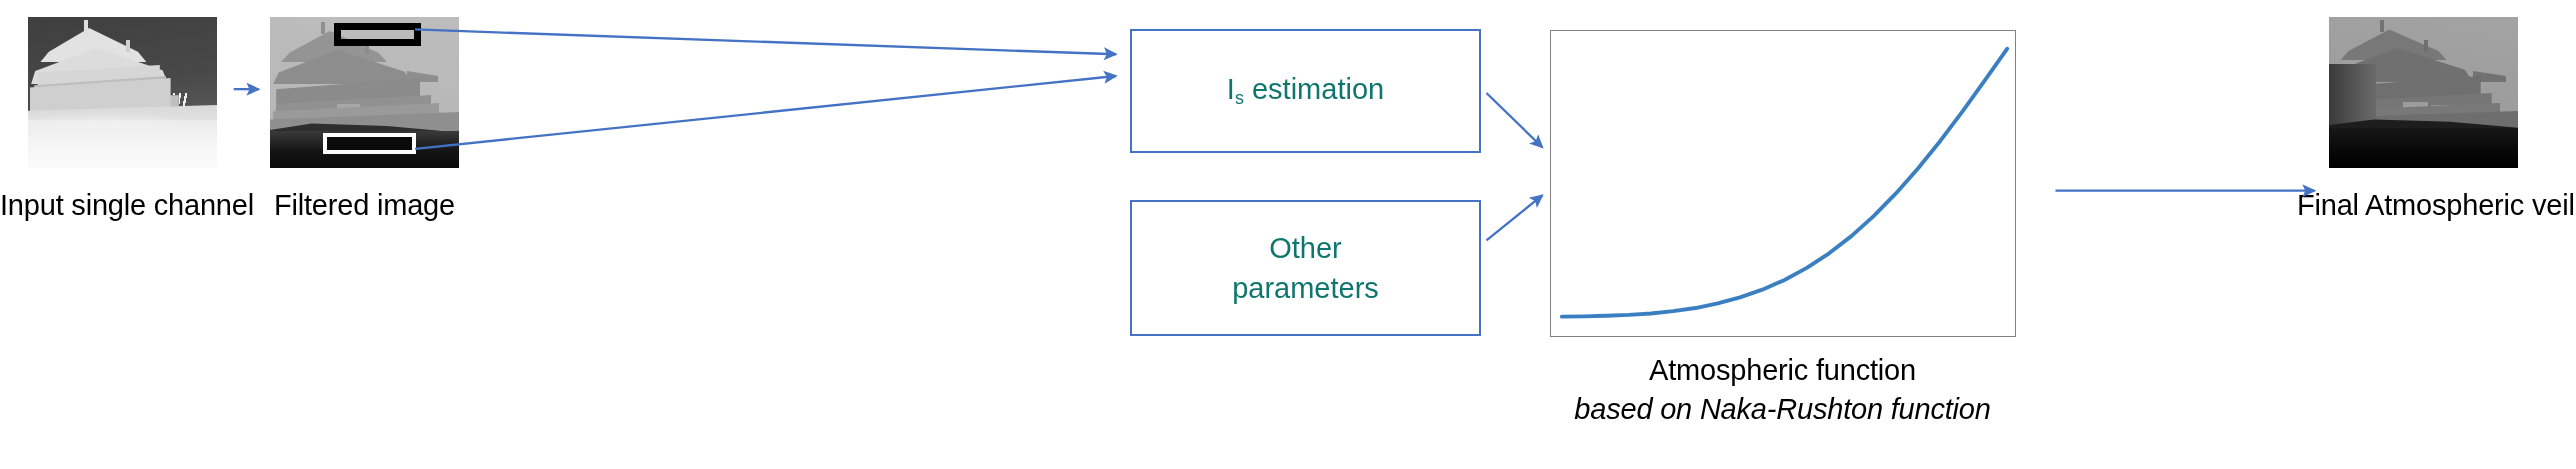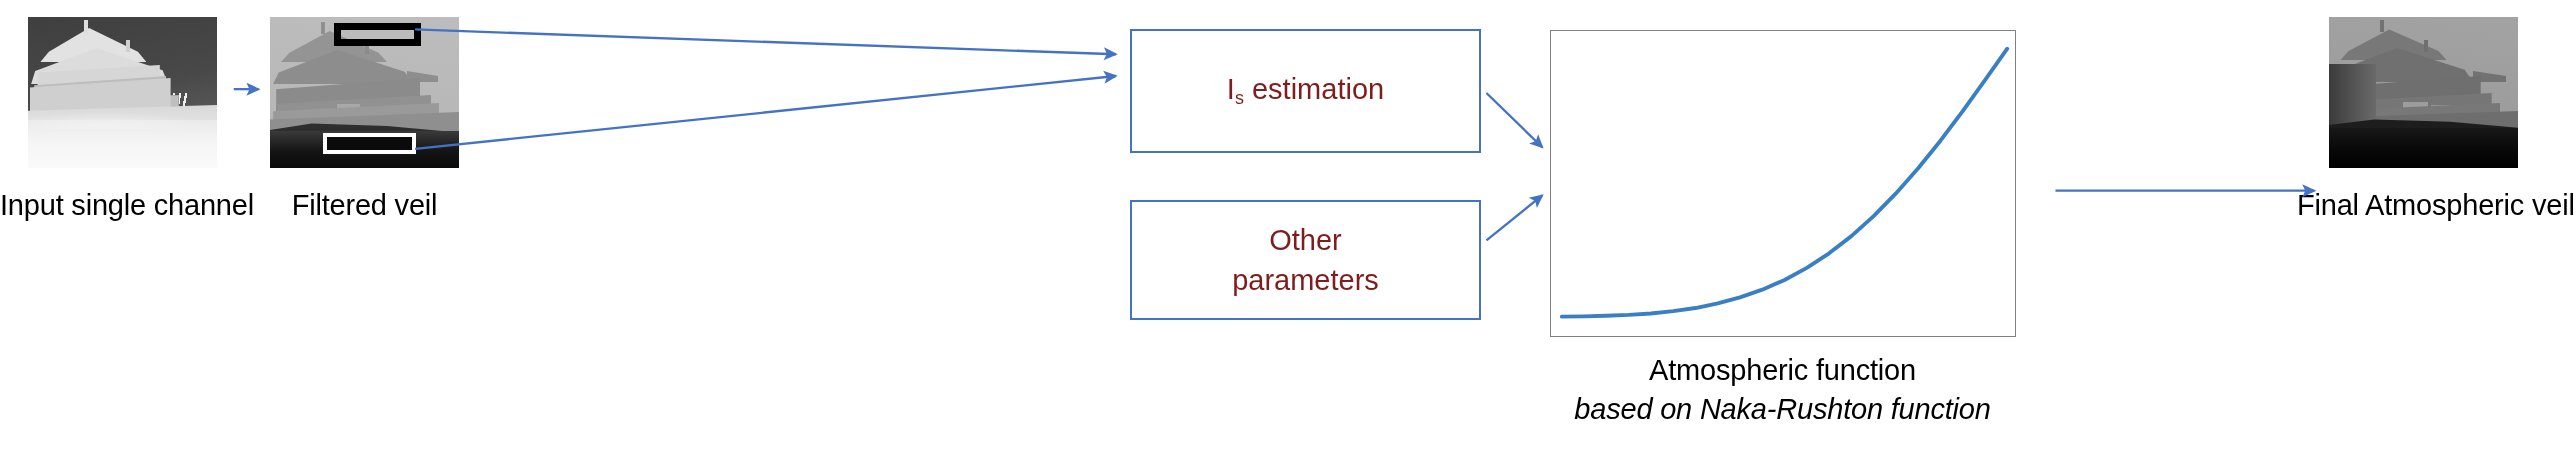--- a/index.html
+++ b/index.html
@@ -185,21 +185,21 @@
   
   .pbox {
     position: absolute;
     border: 2.3px solid #4472c4;
     background: #ffffff;
     box-sizing: border-box;
     display: flex;
     flex-direction: column;
     align-items: center;
     justify-content: center;
-    color: #7f1d1d;
+    color: #0f766e;
     font-size: 29px;
     line-height: 40px;
     font-family: "Liberation Sans", sans-serif;
     white-space: nowrap;
   }
   .pbox .ln { display:block; }
   .pbox sub { font-size: 0.62em; vertical-align: baseline; position: relative; top: 0.30em; }
 
   
   .chartbox {
@@ -250,29 +250,29 @@
     <div class="p2-win1"></div>
     <div class="p2-win2"></div>
     <div class="p2-win3"></div>
     <div class="p2-plat"></div>
     <div class="p2-terr"></div>
     <div class="p2-darkcurve"></div>
     <div class="p2-dark"></div>
     <div class="roi-top"></div>
     <div class="roi-bottom"></div>
   </div>
-  <div class="caption" style="left:256px; top:186px; width:217px;">Filtered veil</div>
+  <div class="caption" style="left:256px; top:186px; width:217px;">Filtered image</div>
 
   <div class="pbox" style="left:1130px; top:29px; width:351px; height:124px;">
     <span class="ln">
       <span>I</span><sub>s</sub><span> estimation</span>
     </span>
   </div>
 
-  <div class="pbox" style="left:1130px; top:200px; width:351px; height:120px;">
+  <div class="pbox" style="left:1130px; top:200px; width:351px; height:136px;">
     <span class="ln">Other</span>
     <span class="ln">parameters</span>
   </div>
 
   <div class="chartbox">
     <svg viewBox="0 0 600 396" preserveAspectRatio="none">
       <polyline id="curve" fill="none" stroke="#3a7fc1" stroke-width="5" stroke-linecap="round" stroke-linejoin="round" points="14.00,370.84 42.80,370.47 71.60,369.72 100.40,368.61 129.20,366.75 158.00,363.77 186.80,359.68 215.60,353.73 244.40,345.92 273.20,335.87 302.00,323.22 330.80,307.60 359.60,288.63 388.40,266.31 417.20,240.27 446.00,210.88 474.80,178.14 503.60,142.43 532.40,104.12 561.20,63.94 590.00,23.02"></polyline>
     </svg>
   </div>
   <div class="caption" style="left:1511px; top:351px; width:543px;">Atmospheric function</div>

